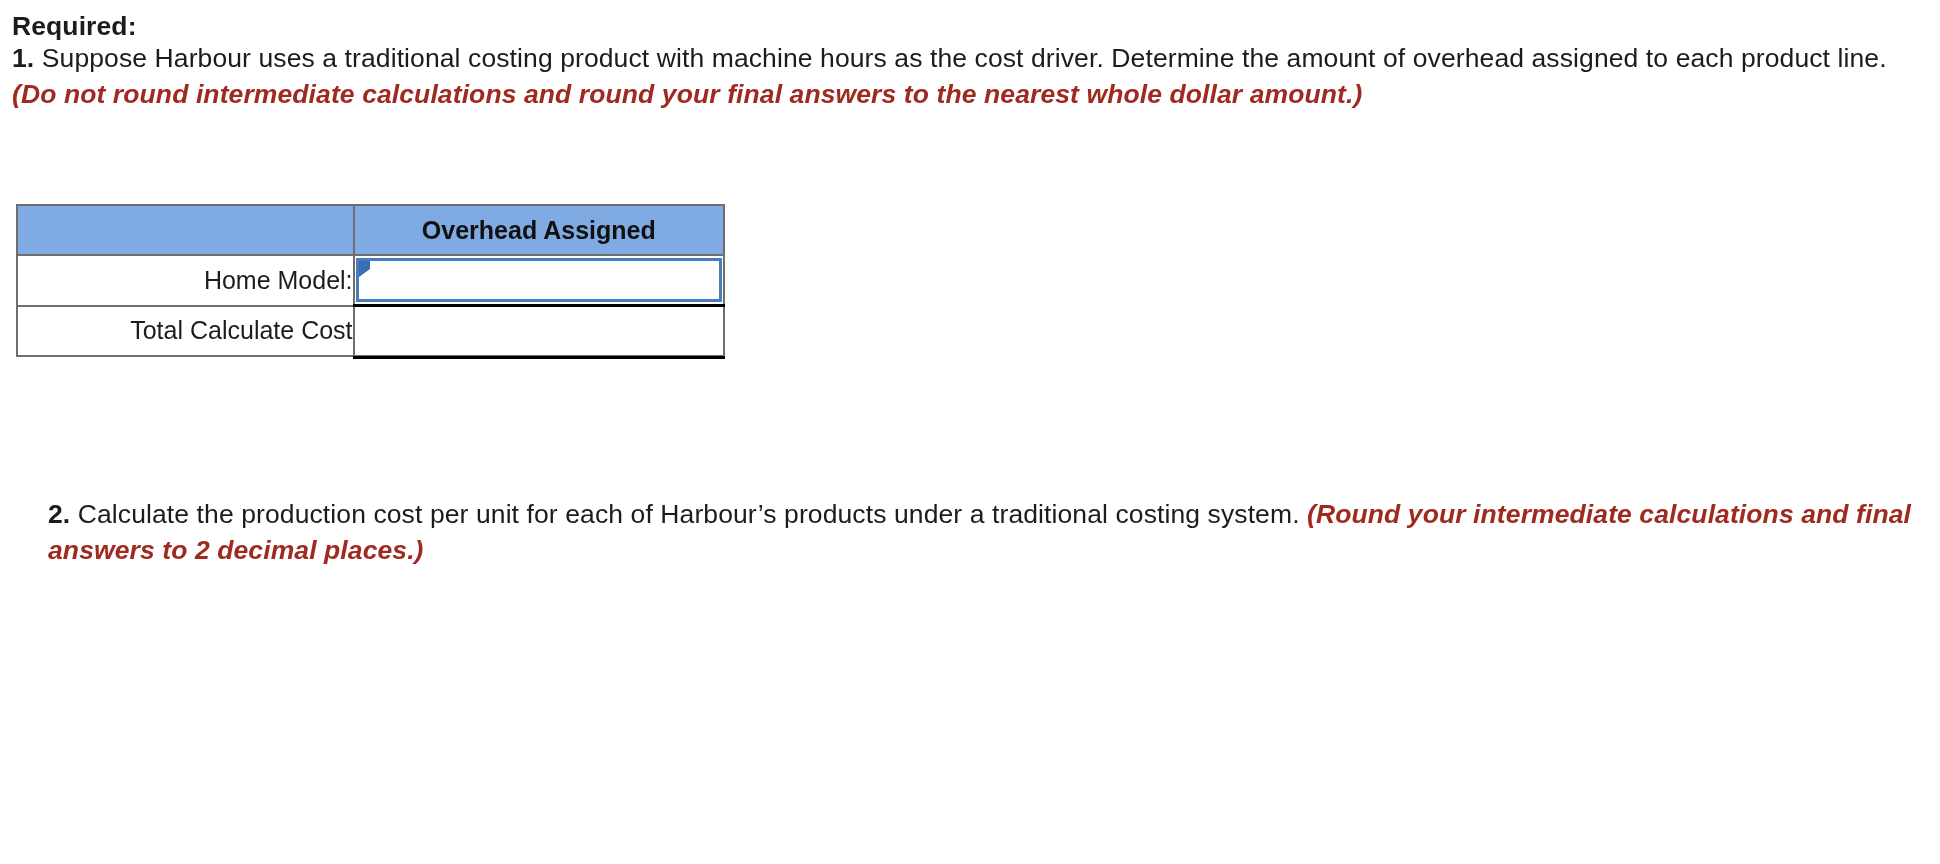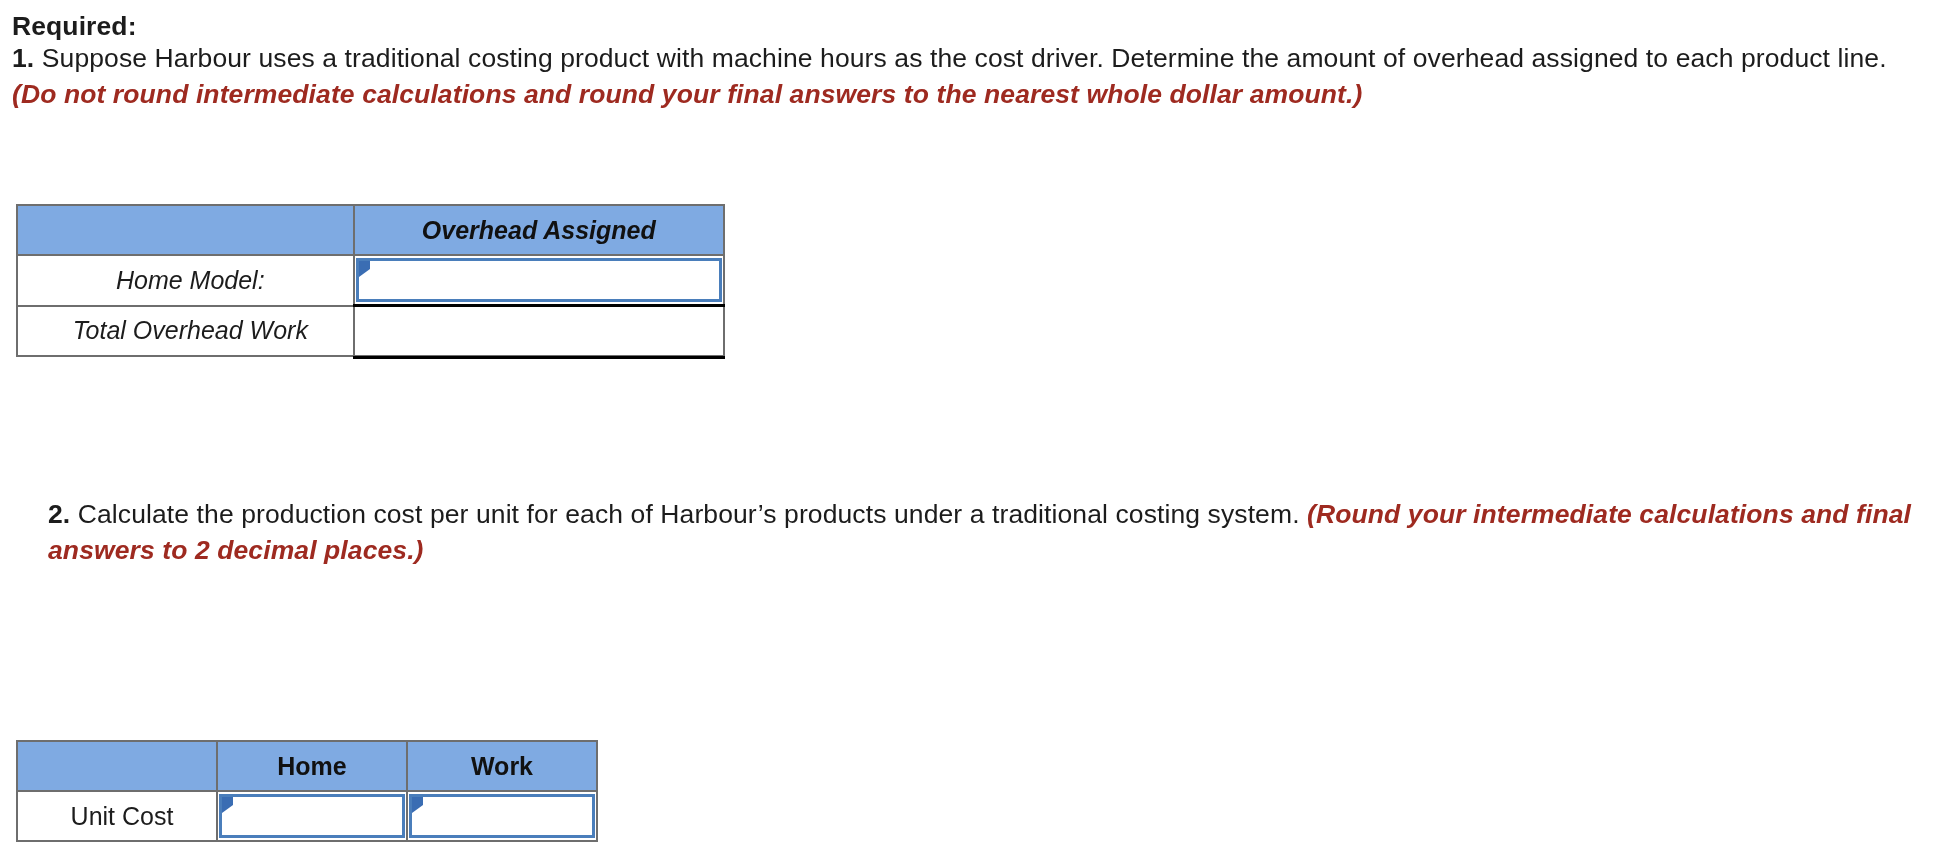--- a/index.html
+++ b/index.html
@@ -74,21 +74,21 @@
     font-weight: normal;
   }
   .sheet th {
     background: #7faae2;
     font-weight: bold;
     text-align: center;
     font-size: 25px;
     color: #111111;
   }
   .rowlabel {
-    text-align: center;
+    text-align: right;
     padding-left: 10px !important;
     white-space: nowrap;
   }
 
   
   .cell-input {
     position: relative;
     padding: 0 !important;
   }
   .cell-input .box {
@@ -123,21 +123,21 @@
   .cell-total .totline {
     position: absolute;
     left: -2px;
     right: -2px;
     bottom: -4px;
     height: 3px;
     background: #000000;
   }
 
   
-  #table-overhead { left: 16px; top: 200px; width: 709px; font-style: italic; }
+  #table-overhead { left: 16px; top: 200px; width: 709px; }
   #table-overhead col.c1 { width: 298px; }
   #table-overhead col.c2 { width: 328px; }
 
   
   #table-unitcost { left: 16px; top: 736px; width: 582px; }
   #table-unitcost col.u1 { width: 200px; }
   #table-unitcost col.u2 { width: 190px; }
   #table-unitcost col.u3 { width: 190px; }
 </style>
 </head>
@@ -165,55 +165,26 @@
     <tbody>
       <tr>
         <td class="rowlabel">Home Model:</td>
         <td class="cell-input">
           <span class="box">
             <span class="flag"></span>
           </span>
         </td>
       </tr>
       <tr>
-        <td class="rowlabel">Total Overhead Work</td>
+        <td class="rowlabel">Total Calculate Cost</td>
         <td class="cell-total">
           <span class="totline"></span>
         </td>
       </tr>
     </tbody>
   </table>
 
   <div class="qblock q2">
     <span class="qnum">2.</span><span> Calculate the production cost per unit for each of Harbour’s products under a traditional costing system. </span><span class="hint">(Round your intermediate calculations and final answers to 2 decimal places.)</span>
   </div>
 
-  <table class="sheet" id="table-unitcost">
-    <colgroup>
-        <col class="u1">
-        <col class="u2">
-        <col class="u3">
-      </colgroup>
-    <thead>
-      <tr>
-        <th></th>
-        <th>Home</th>
-        <th>Work</th>
-      </tr>
-    </thead>
-    <tbody>
-      <tr>
-        <td class="rowlabel">Unit Cost</td>
-        <td class="cell-input">
-          <span class="box">
-            <span class="flag"></span>
-          </span>
-        </td>
-        <td class="cell-input">
-          <span class="box">
-            <span class="flag"></span>
-          </span>
-        </td>
-      </tr>
-    </tbody>
-  </table>
 
 </div>
 
 </body></html>

